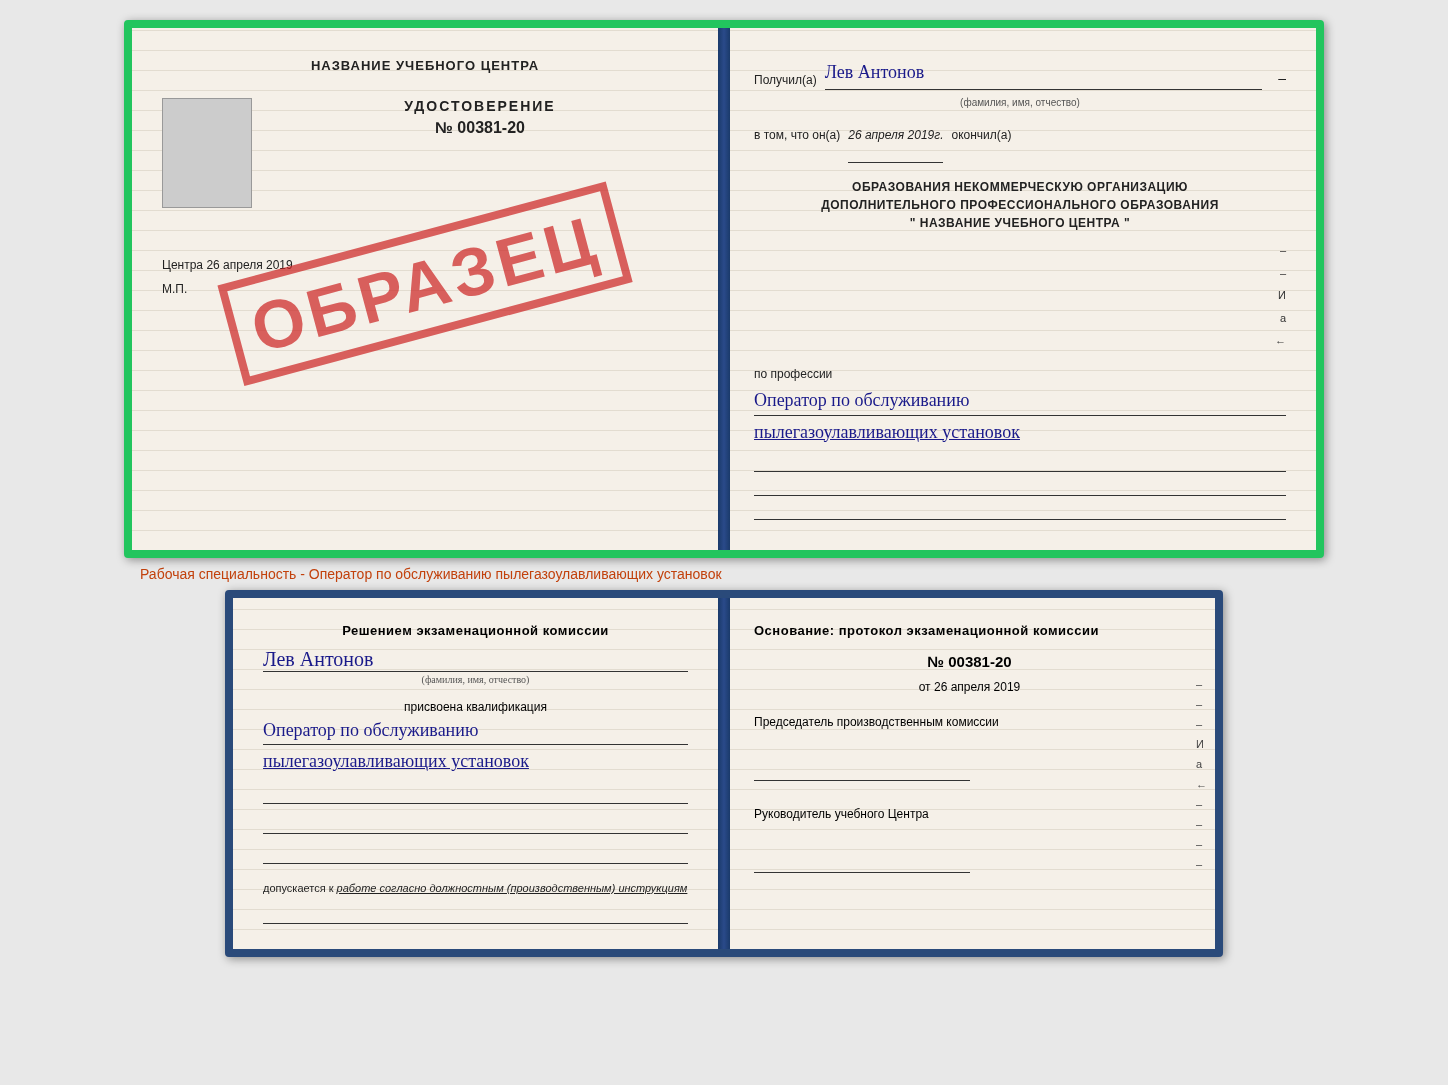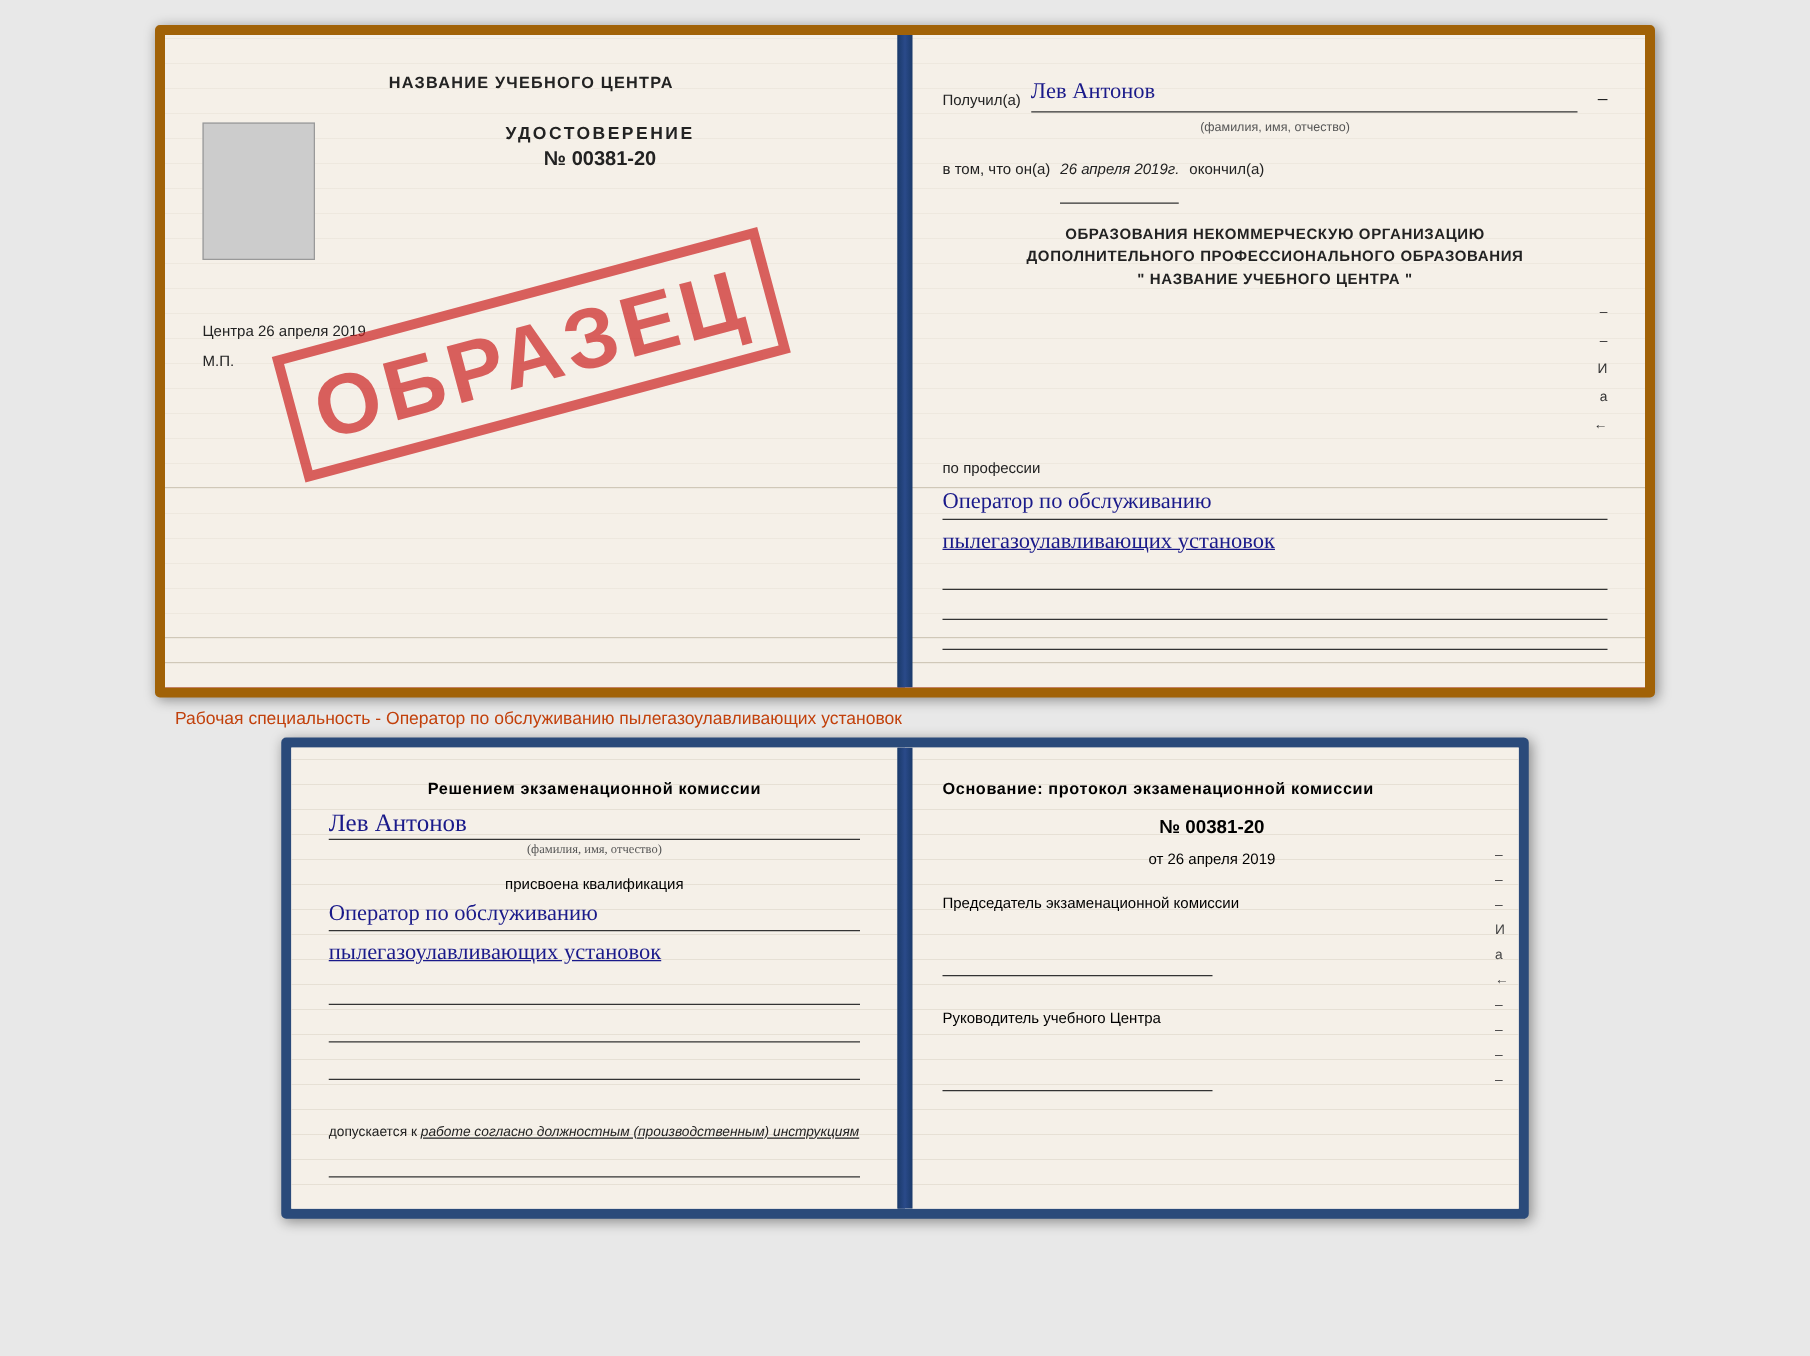--- a/index.html
+++ b/index.html
@@ -20,22 +20,22 @@
       flex-direction: column;
       align-items: center;
       width: 100%;
       gap: 0;
     }
 
     
     .certificate-book {
       display: flex;
       width: 1200px;
-      background: #b91c1c;
-      border: 8px solid #a16207;
+      background: #14b8a6;
+      border: 8px solid #22c55e;
       border-radius: 4px;
       position: relative;
       overflow: hidden;
       box-shadow: 2px 2px 10px rgba(0,0,0,0.4);
     }
 
     .book-spine {
       width: 12px;
       background: linear-gradient(to right, #1a3a6a, #2a4a8a, #1a3a6a);
       position: absolute;
@@ -315,21 +315,21 @@
       color: #1a1a8a;
       text-decoration: underline;
       display: block;
       margin-top: 5px;
       line-height: 1.3;
     }
 
     .allowed-line {
       font-size: 11px;
       font-family: Arial, sans-serif;
-      margin-top: 36px;
+      margin-top: 18px;
       color: #222;
     }
 
     .allowed-value {
       font-style: italic;
       text-decoration: underline;
     }
 
     .signature-line {
       border-bottom: 1px solid #333;
@@ -491,21 +491,21 @@
       <div class="basis-label">Основание: протокол экзаменационной комиссии</div>
 
       <div class="protocol-number">№ 00381-20</div>
 
       <div class="protocol-date">
         <span>от</span>
         <span>26 апреля 2019</span>
       </div>
 
       <div class="chairman-label">
-        <div>Председатель экзаменационной комиссии</div>
+        <div>Председатель производственным комиссии</div>
         <div class="signature-line" style="width:50%; margin-top:30px;"></div>
       </div>
 
       <div class="director-label">
         <div>Руководитель учебного Центра</div>
         <div class="signature-line" style="width:50%; margin-top:30px;"></div>
       </div>
 
       <div style="position:absolute; right:8px; top:80px; display:flex; flex-direction:column; gap:8px; font-size:11px; color:#444; font-family:Arial,sans-serif;">
         <span>–</span>

